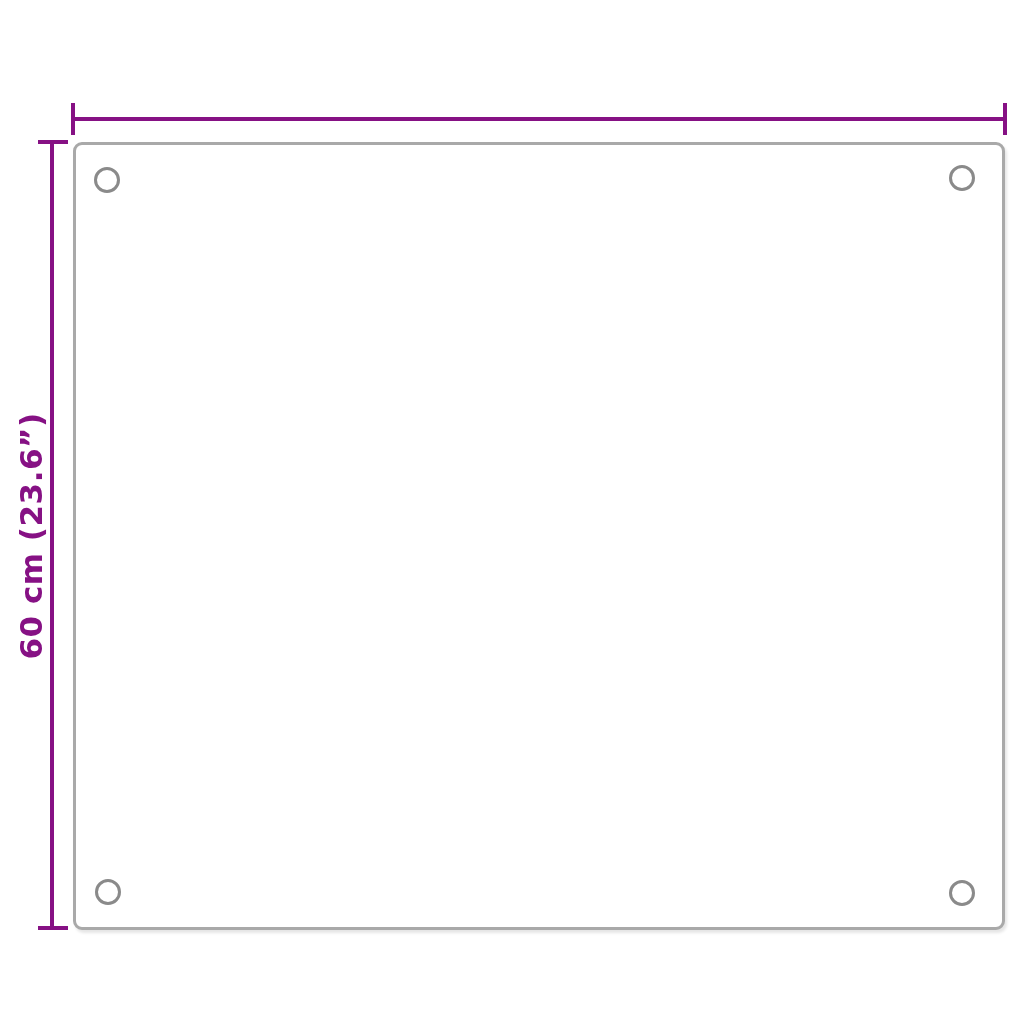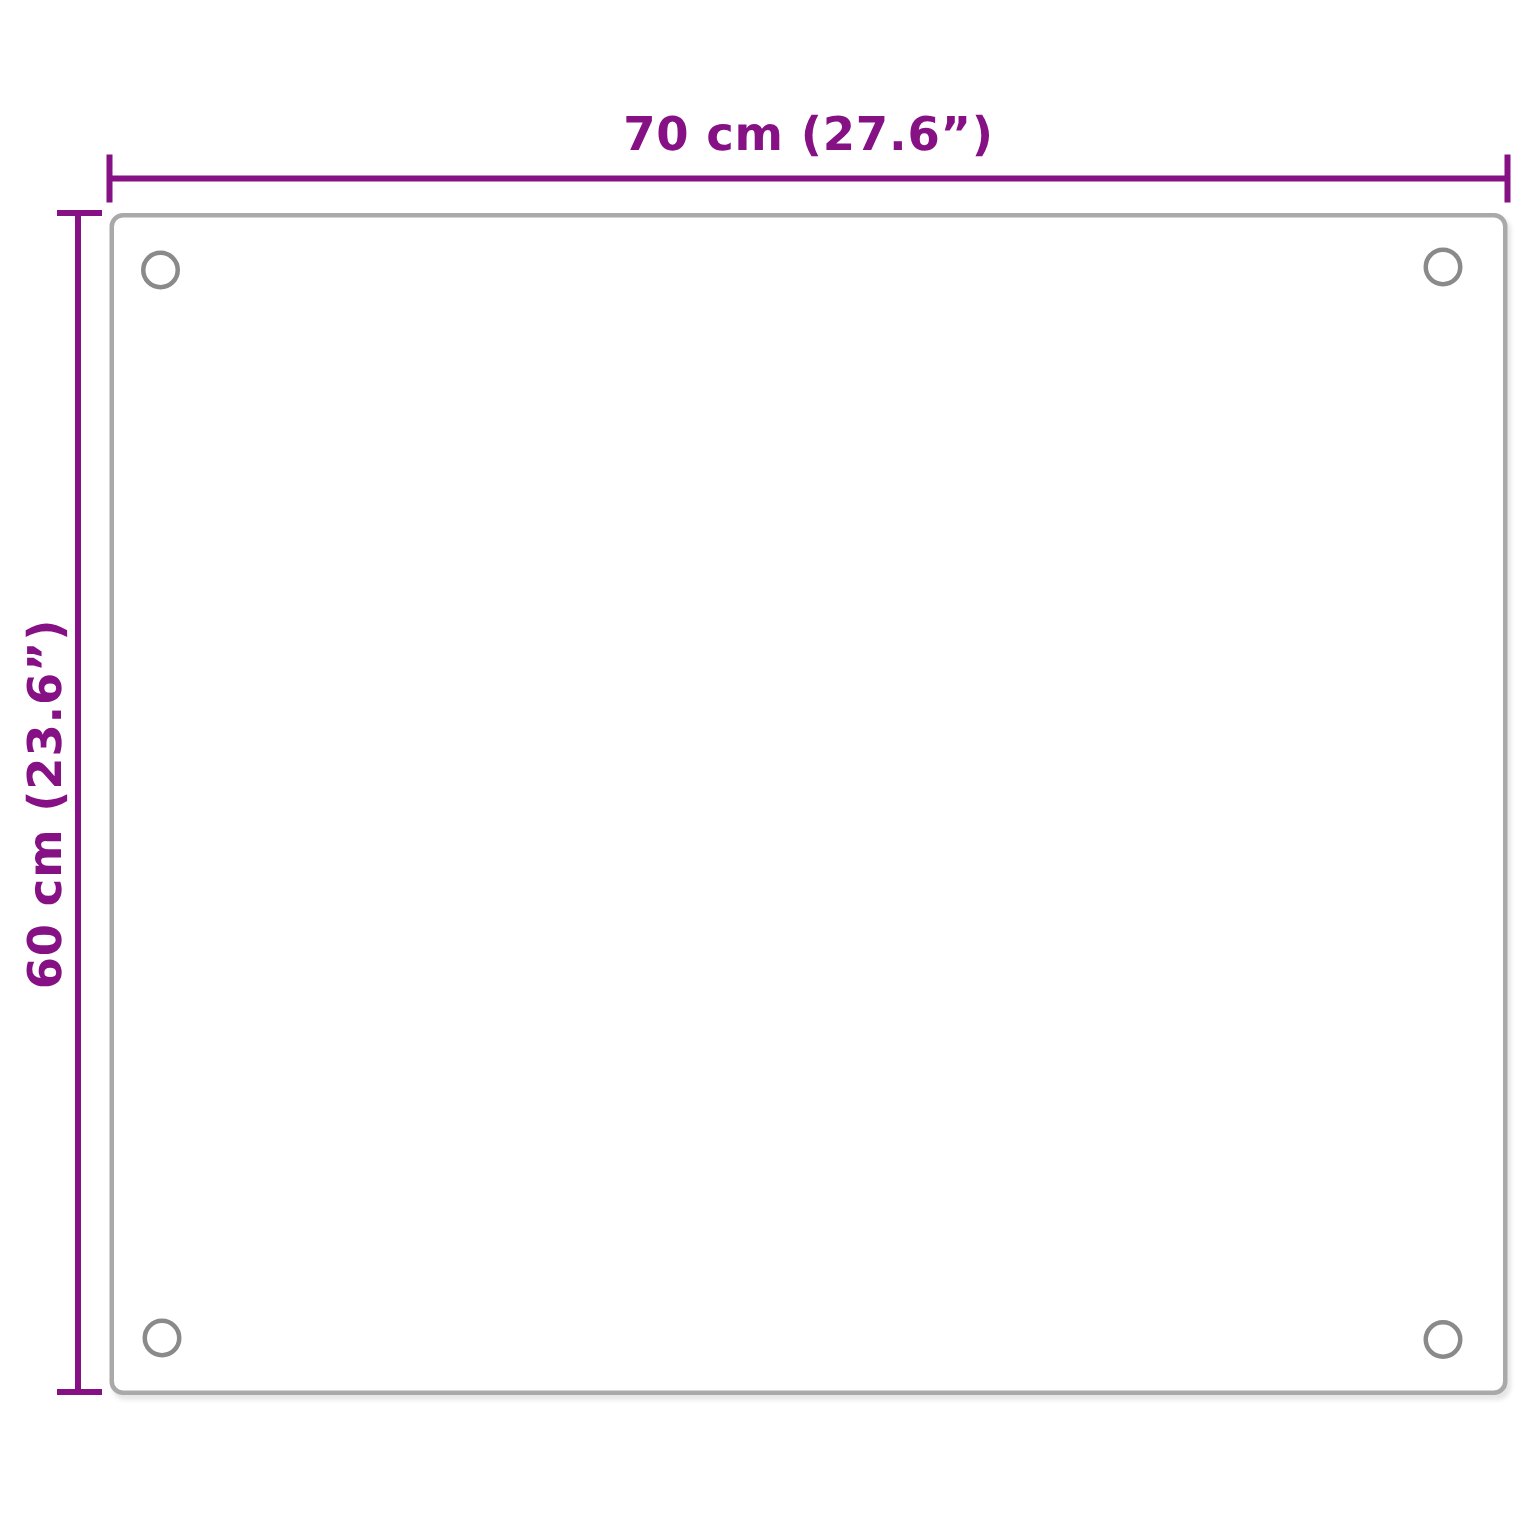--- a/index.html
+++ b/index.html
@@ -87,21 +87,20 @@
   }
 </style>
 </head>
 <body>
 
 <div class="canvas" style="--bg-color: #ffffff; --dim-color: #861184; --panel-border: #a9a9a9; --hole-border: #8a8a8a;">
 
   <div class="dim w-tick-l"></div>
   <div class="dim w-line"></div>
   <div class="dim w-tick-r"></div>
-  <div class="width-label dim-label">70 cm (27.6”)</div>
 
   <div class="dim h-tick-t"></div>
   <div class="dim h-line"></div>
   <div class="dim h-tick-b"></div>
   <div class="height-label-wrap">
     <span class="dim-label">60 cm (23.6”)</span>
   </div>
 
   <div class="panel">
     <div class="hole tl"></div>

